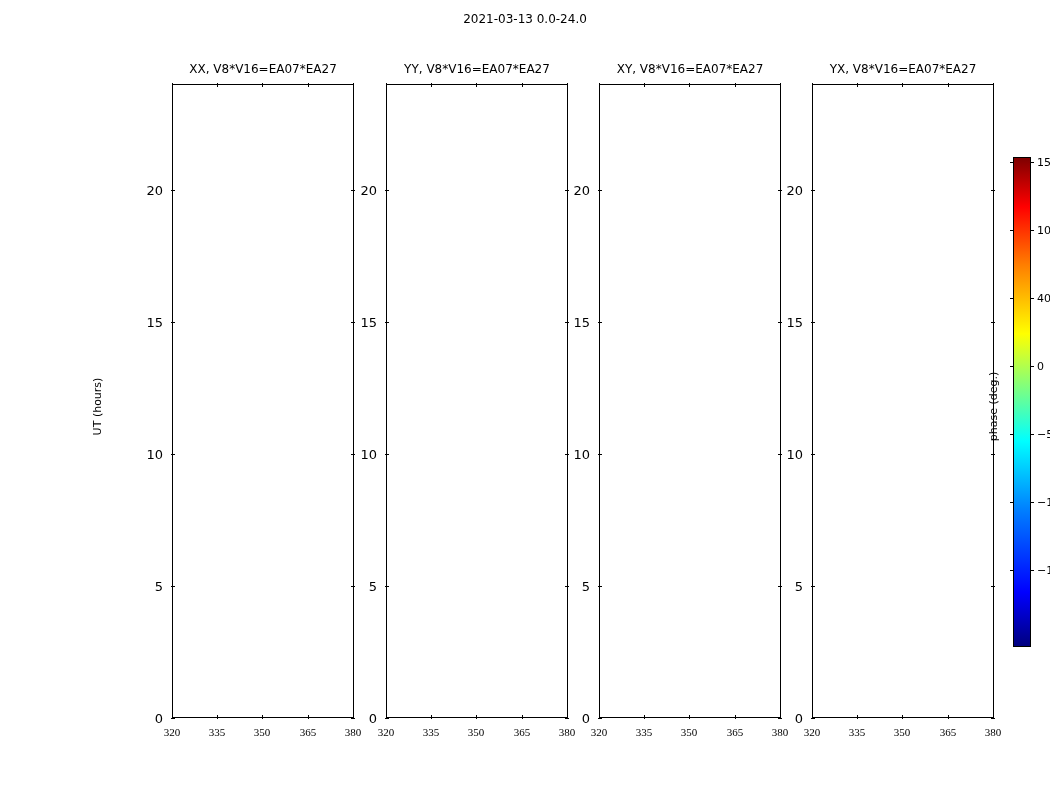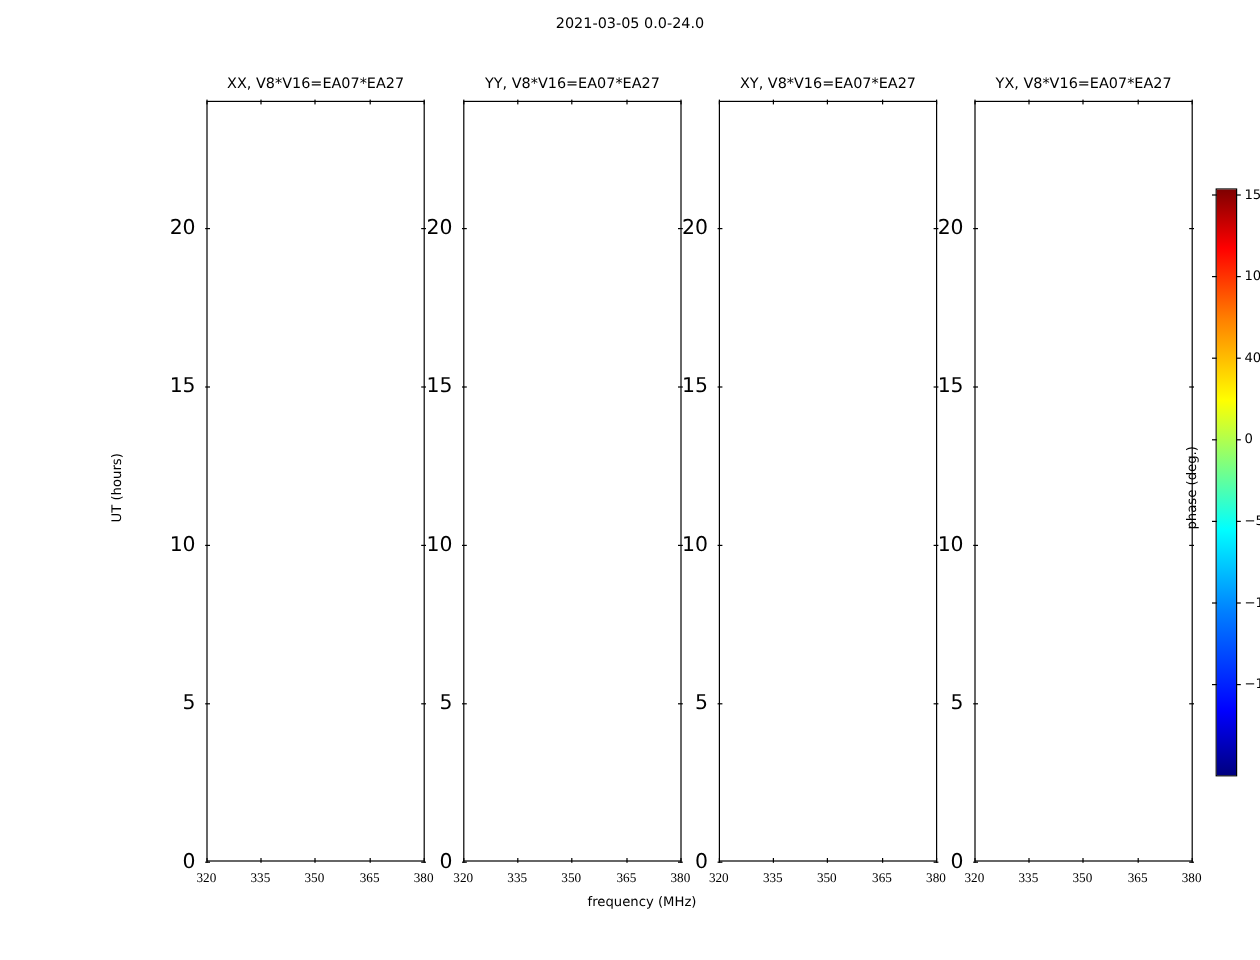--- a/index.html
+++ b/index.html
@@ -87,21 +87,21 @@
     position: absolute;
     right: -1px;
     height: 1px;
     width: 4px;
     background: #000;
   }
   .tick-y-label {
     position: absolute;
     left: -9px;
     transform: translate(-100%, -50%);
-    font-size: 17px;
+    font-size: 13px;
     white-space: nowrap;
   }
   .ylabel {
     position: absolute;
     font-size: 11px;
     transform-origin: 50% 50%;
     white-space: nowrap;
   }
   .xlabel {
     position: absolute;
@@ -148,21 +148,21 @@
     position: absolute;
     font-size: 11px;
     white-space: nowrap;
   }
 </style>
 </head>
 <body>
 
 <div class="figure">
 
-  <div class="suptitle">2021-03-05 0.0-24.0</div>
+  <div class="suptitle">2021-03-13 0.0-24.0</div>
 
   <div class="panel" style="left:124px; width:182px;">
     <div class="axes-frame"></div>
     <div class="panel-title">XX, V8*V16=EA07*EA27</div>
 
     <div class="tick-x" style="left:0px;"></div>
     <div class="tick-x-top" style="left:0px;"></div>
     <div class="tick-x-label" style="left:0px;">320</div>
     <div class="tick-x" style="left:45px;"></div>
     <div class="tick-x-top" style="left:45px;"></div>
@@ -300,21 +300,20 @@
     <div class="tick-y" style="top:238px;"></div>
     <div class="tick-y-right" style="top:238px;"></div>
     <div class="tick-y-label" style="top:238px;">15</div>
     <div class="tick-y" style="top:106px;"></div>
     <div class="tick-y-right" style="top:106px;"></div>
     <div class="tick-y-label" style="top:106px;">20</div>
   </div>
 
   <div class="ylabel" style="left:-3px; top:400px; width:200px; text-align:center; transform: rotate(-90deg);">UT (hours)</div>
 
-  <div class="xlabel" style="left:335px; top:745px; width:400px;">frequency (MHz)</div>
 
   <div class="cbar">
     <div class="cbar-gradient" style="background: linear-gradient(to top,
             #00007f 0%,
             #0000ff 11%,
             #0080ff 28%,
             #00ffff 42%,
             #7fff7f 53%,
             #ffff00 64%,
             #ff7f00 78%,

